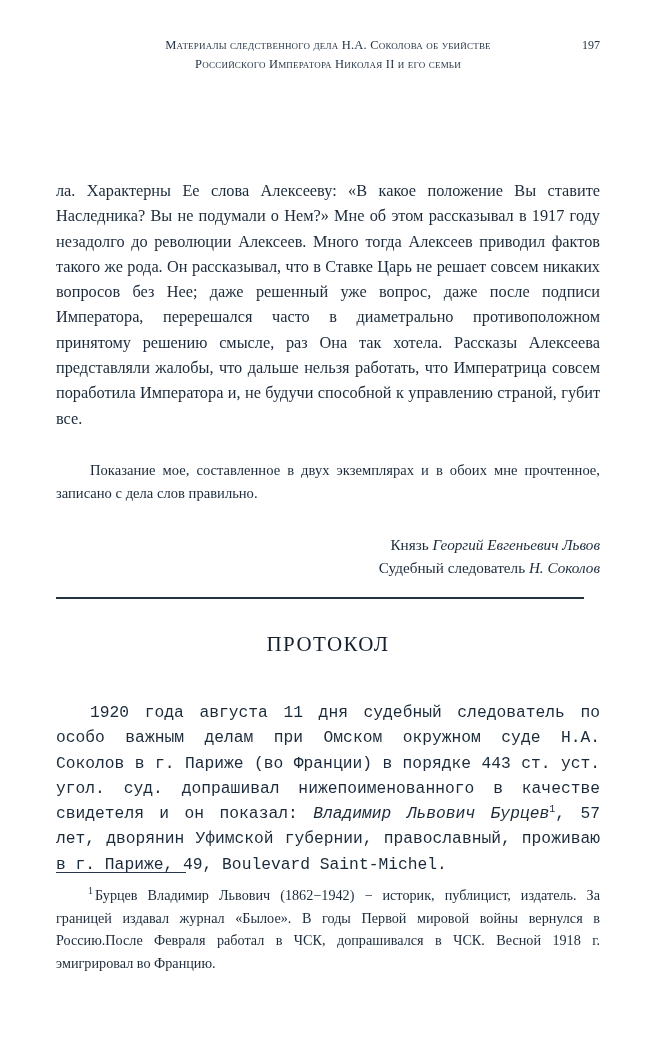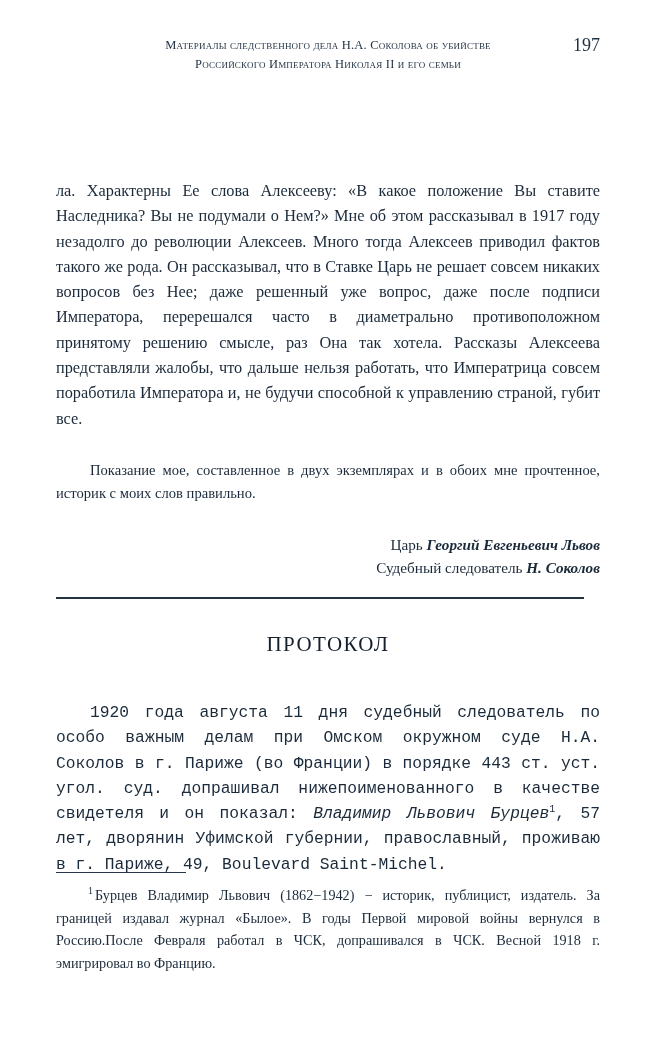--- a/index.html
+++ b/index.html
@@ -41,21 +41,21 @@
   }
   .runhead-line {
     display: block;
     white-space: nowrap;
   }
   .folio {
     position: absolute;
     right: 0px;
     top: 0px;
     font-variant: normal;
-    font-size: 18px;
+    font-size: 12px;
     letter-spacing: 0;
     color: #1f2f40;
   }
 
   
   .content {
     position: absolute;
     left: 56px;
     right: 56px;
     top: 178px;
@@ -80,21 +80,21 @@
     text-indent: 34px;
     color: #1b2a3a;
   }
   .signatures {
     margin-top: 28px;
     text-align: right;
     font-size: 15.2px;
     line-height: 23.5px;
   }
   .sig-line { display: block; }
-  .sig-em { font-style: italic; font-weight: bold; }
+  .sig-em { font-style: italic; }
 
   
   .rule {
     position: absolute;
     left: 56px;
     width: 528px;
     height: 1.6px;
     background: #233243;
     top: 597px;
   }
@@ -171,25 +171,25 @@
   <div class="runhead">
     <div class="runhead-inner">
       <span class="runhead-line">Материалы следственного дела Н.А. Соколова об убийстве</span>
       <span class="runhead-line">Российского Императора Николая II и его семьи</span>
       <span class="folio">197</span>
     </div>
   </div>
 
   <div class="content">
     <p class="body continued">ла. Характерны Ее слова Алексееву: «В какое положение Вы ставите Наследника? Вы не подумали о Нем?» Мне об этом рассказывал в 1917 году незадолго до революции Алексеев. Много тогда Алексеев приводил фактов такого же рода. Он рассказывал, что в Ставке Царь не решает совсем никаких вопросов без Нее; даже решенный уже вопрос, даже после подписи Императора, перерешался часто в диаметрально противоположном принятому решению смысле, раз Она так хотела. Рассказы Алексеева представляли жалобы, что дальше нельзя работать, что Императрица совсем поработила Императора и, не будучи способной к управлению страной, губит все.</p>
-    <p class="small">Показание мое, составленное в двух экземплярах и в обоих мне прочтенное, историк с моих слов правильно.</p>
+    <p class="small">Показание мое, составленное в двух экземплярах и в обоих мне прочтенное, записано с дела слов правильно.</p>
 
     <div class="signatures">
       <span class="sig-line">
-        <span>Царь </span><span class="sig-em">Георгий Евгеньевич Львов</span>
+        <span>Князь </span><span class="sig-em">Георгий Евгеньевич Львов</span>
       </span>
       <span class="sig-line">
         <span>Судебный следователь </span><span class="sig-em">Н. Соколов</span>
       </span>
     </div>
   </div>
 
   <div class="rule"></div>
 
   <div class="section-title">ПРОТОКОЛ</div>

